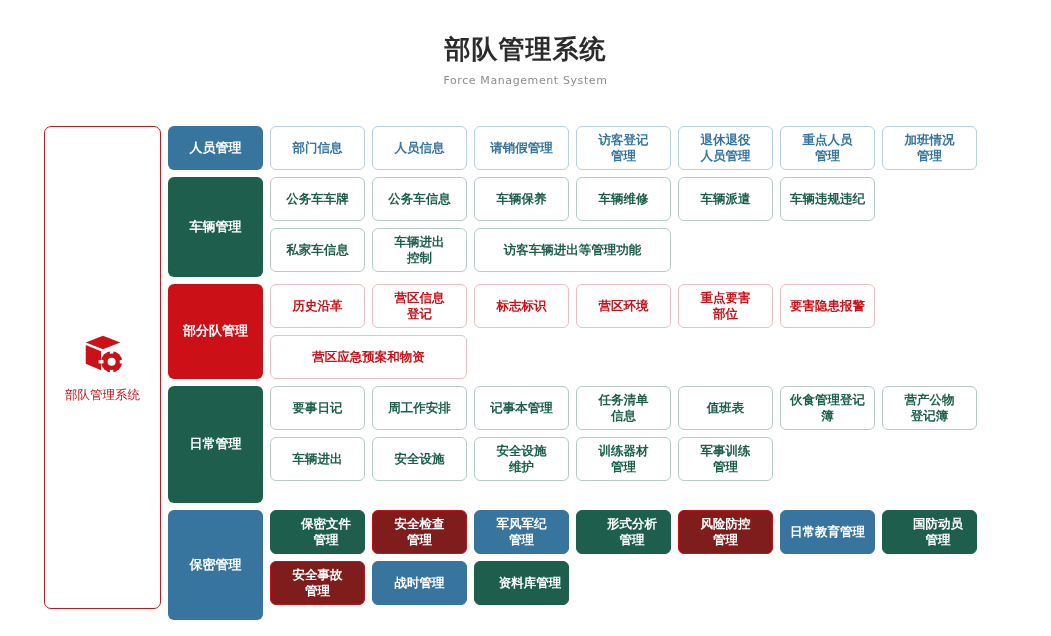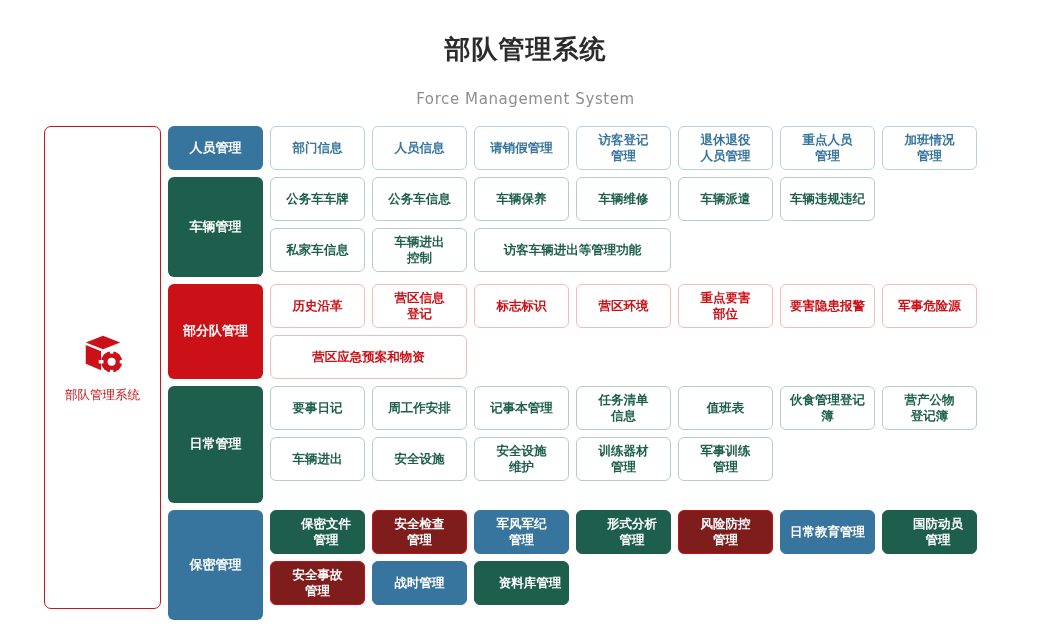--- a/index.html
+++ b/index.html
@@ -21,23 +21,23 @@
     padding-top: 34px;
   }
   .page-title {
     font-size: 26px;
     font-weight: bold;
     color: #2b2b2b;
     letter-spacing: 1px;
     line-height: 1.2;
   }
   .page-subtitle {
-    font-size: 15px;
+    font-size: 11px;
     color: #8d8d8d;
-    margin-top: 25px;
+    margin-top: 9px;
     letter-spacing: .6px;
     font-weight: normal;
   }
 
   
   .layout {
     position: absolute;
     left: 0;
     top: 126px;
     width: 1051px;
@@ -221,21 +221,20 @@
         <div class="row-cells">
           <div class="cell-line">
             <div class="card o-red">历史沿革</div>
             <div class="card o-red">营区信息
 登记</div>
             <div class="card o-red">标志标识</div>
             <div class="card o-red">营区环境</div>
             <div class="card o-red">重点要害
 部位</div>
             <div class="card o-red">要害隐患报警</div>
-            <div class="card o-red">军事危险源</div>
           </div>
           <div class="cell-line">
             <div class="card o-red wide">营区应急预案和物资</div>
           </div>
         </div>
       </div>
       <div class="grid-row">
         <div class="row-header h-green" style="height: 117px;">日常管理</div>
         <div class="row-cells">
           <div class="cell-line">

